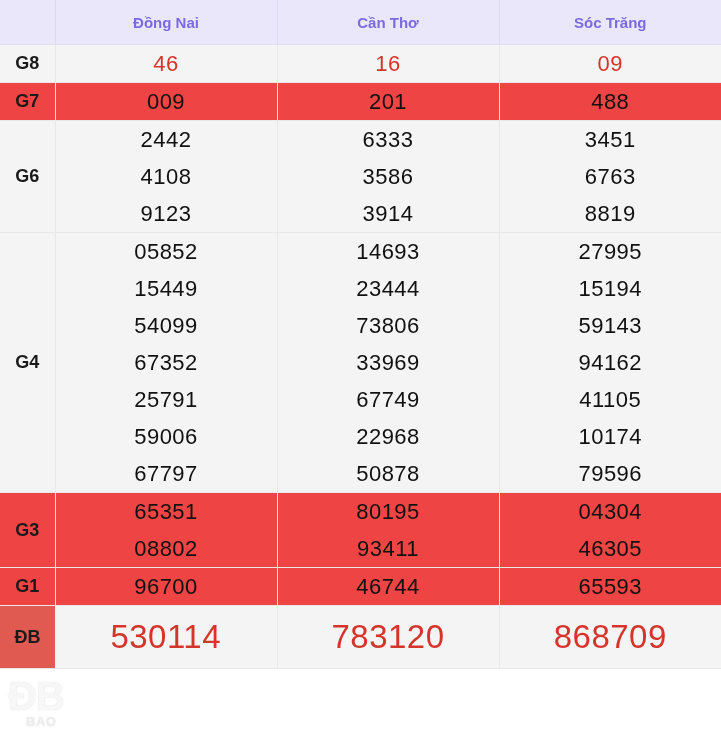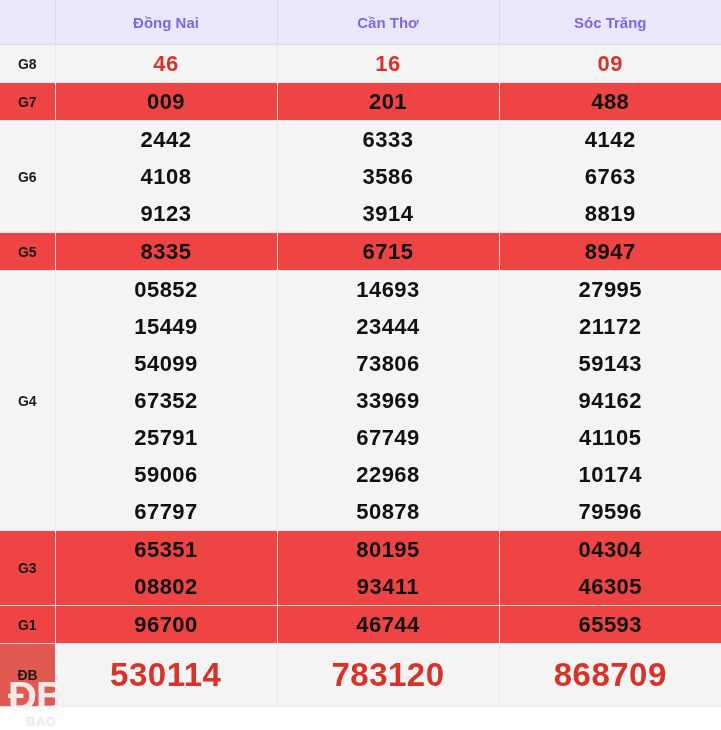--- a/index.html
+++ b/index.html
@@ -46,27 +46,27 @@
 
   
   tbody td {
     text-align: center;
     vertical-align: middle;
     padding: 0;
     border-right: 1px solid #e8e8e8;
     border-bottom: 1px solid #e8e8e8;
     color: #111111;
     font-size: 22px;
-    font-weight: bold;
+    font-weight: normal;
     letter-spacing: 0.5px;
   }
   tbody td:last-child { border-right: none; }
 
   tbody td.label-cell {
-    font-size: 14px;
+    font-size: 18px;
     font-weight: bold;
     color: #1a1a1a;
     letter-spacing: 0;
   }
 
   
   tr.band-odd  td { background: #f4f4f4; }
   tr.band-even td { background: #ef4444; }
 
   
@@ -188,36 +188,24 @@
         </td>
         <td>
           <div class="num-stack">
             <div class="num-line">6333</div>
             <div class="num-line">3586</div>
             <div class="num-line">3914</div>
           </div>
         </td>
         <td>
           <div class="num-stack">
-            <div class="num-line">4142</div>
+            <div class="num-line">3451</div>
             <div class="num-line">6763</div>
             <div class="num-line">8819</div>
           </div>
-        </td>
-      </tr>
-      <tr class="band-even">
-        <td class="label-cell">G5</td>
-        <td>
-          <div class="single-line">8335</div>
-        </td>
-        <td>
-          <div class="single-line">6715</div>
-        </td>
-        <td>
-          <div class="single-line">8947</div>
         </td>
       </tr>
       <tr class="band-odd">
         <td class="label-cell">G4</td>
         <td>
           <div class="num-stack">
             <div class="num-line">05852</div>
             <div class="num-line">15449</div>
             <div class="num-line">54099</div>
             <div class="num-line">67352</div>
@@ -233,21 +221,21 @@
             <div class="num-line">73806</div>
             <div class="num-line">33969</div>
             <div class="num-line">67749</div>
             <div class="num-line">22968</div>
             <div class="num-line">50878</div>
           </div>
         </td>
         <td>
           <div class="num-stack">
             <div class="num-line">27995</div>
-            <div class="num-line">21172</div>
+            <div class="num-line">15194</div>
             <div class="num-line">59143</div>
             <div class="num-line">94162</div>
             <div class="num-line">41105</div>
             <div class="num-line">10174</div>
             <div class="num-line">79596</div>
           </div>
         </td>
       </tr>
       <tr class="band-even">
         <td class="label-cell">G3</td>

